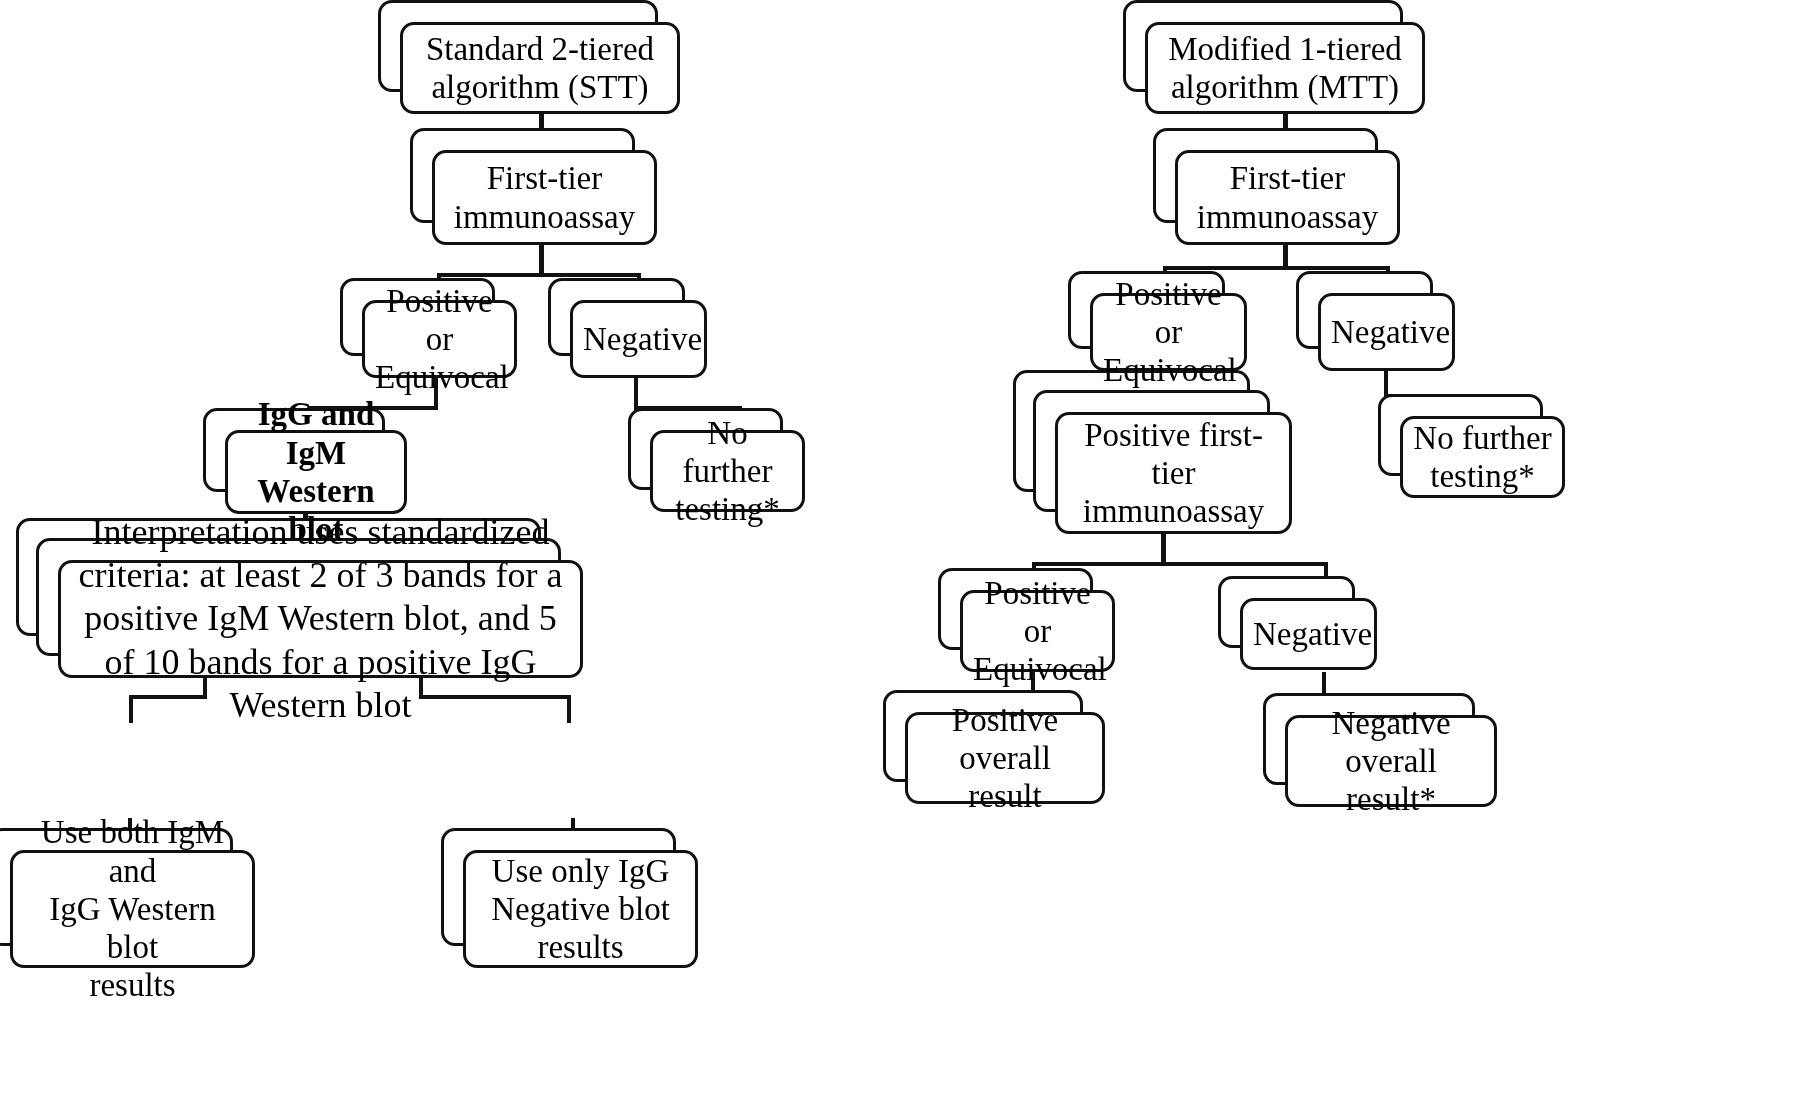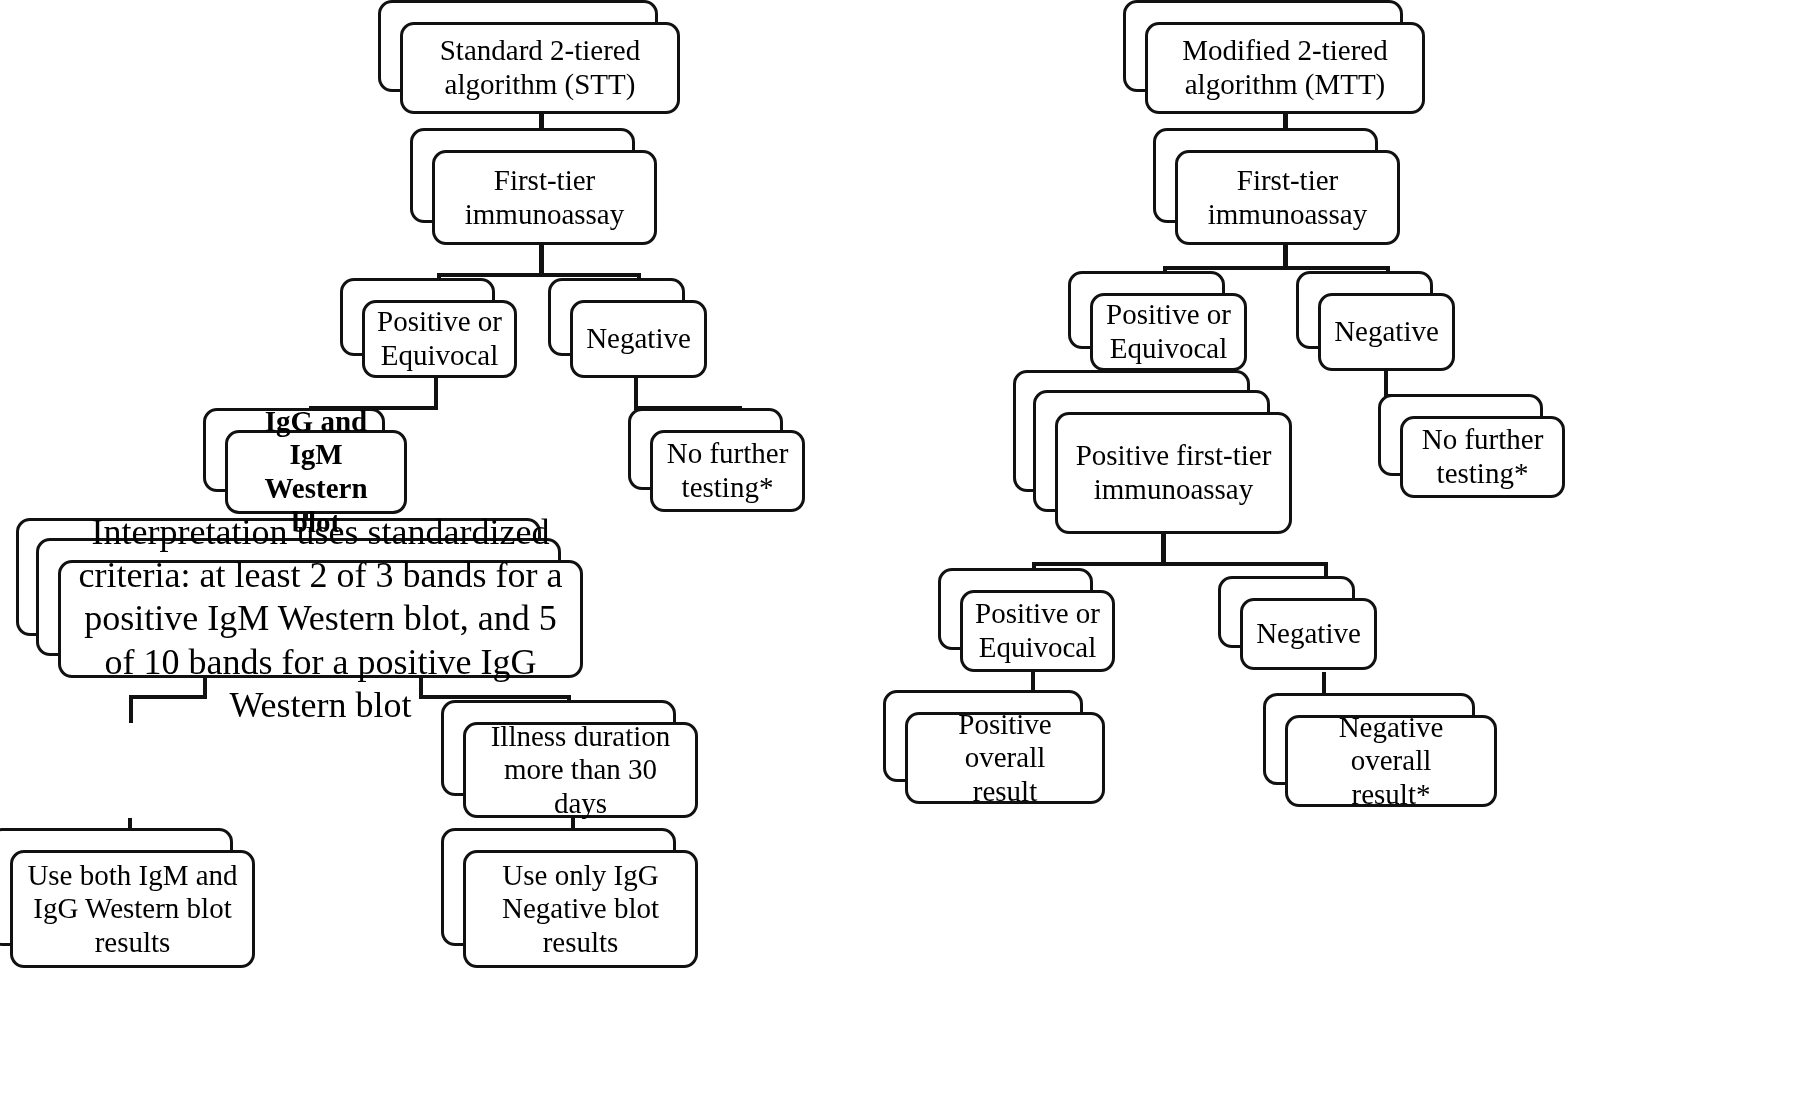--- a/index.html
+++ b/index.html
@@ -44,21 +44,21 @@
     text-align: center;
     z-index: 3;
   }
   .node .label {
     display: block;
     width: 100%;
     padding: 0 10px;
     box-sizing: border-box;
     line-height: 1.16;
     white-space: pre-line;
-    font-size: 29px;
+    font-size: 33px;
   }
   .node.big .label { font-size: 36px; line-height: 1.20; }
 
   
   .s1 { left: -22px; top: -22px; right: 22px; bottom: 22px; z-index: 2; }
   .s2 { left: -42px; top: -42px; right: 42px; bottom: 42px; z-index: 1; }
 
   
   .ln {
     position: absolute;
@@ -150,27 +150,20 @@
 
   <div class="node big" style="left:58px; top:560px; width:525px; height:118px;">
     <div class="shadow s1"></div>
     <div class="shadow s2"></div>
     <div class="face">
       <span class="label">Interpretation uses standardized criteria: at least 2 of 3 bands for a positive IgM Western blot, and 5 of 10 bands for a positive IgG Western blot</span>
     </div>
   </div>
 
 
-  <div class="node" style="left:463px; top:722px; width:235px; height:96px;">
-    <div class="shadow s1"></div>
-    <div class="face">
-      <span class="label">Illness duration
-more than 30 days</span>
-    </div>
-  </div>
 
   <div class="node" style="left:10px; top:850px; width:245px; height:118px;">
     <div class="shadow s1"></div>
     <div class="face">
       <span class="label">Use both IgM and
 IgG Western blot
 results</span>
     </div>
   </div>
 
@@ -203,21 +196,21 @@
 
   <div class="ln v" style="left:1031px; top:672px; width:4px; height:40px;"></div>
 
   <div class="ln v" style="left:1322px; top:672px; width:4px; height:24px;"></div>
   <div class="ln h" style="left:1322px; top:693px; width:98px; height:4px;"></div>
   <div class="ln v" style="left:1416px; top:693px; width:4px; height:22px;"></div>
 
   <div class="node" style="left:1145px; top:22px; width:280px; height:92px;">
     <div class="shadow s1"></div>
     <div class="face">
-      <span class="label">Modified 2-tiered
+      <span class="label">Modified 1-tiered
 algorithm (MTT)</span>
     </div>
   </div>
 
   <div class="node" style="left:1175px; top:150px; width:225px; height:95px;">
     <div class="shadow s1"></div>
     <div class="face">
       <span class="label">First-tier
 immunoassay</span>
     </div>

